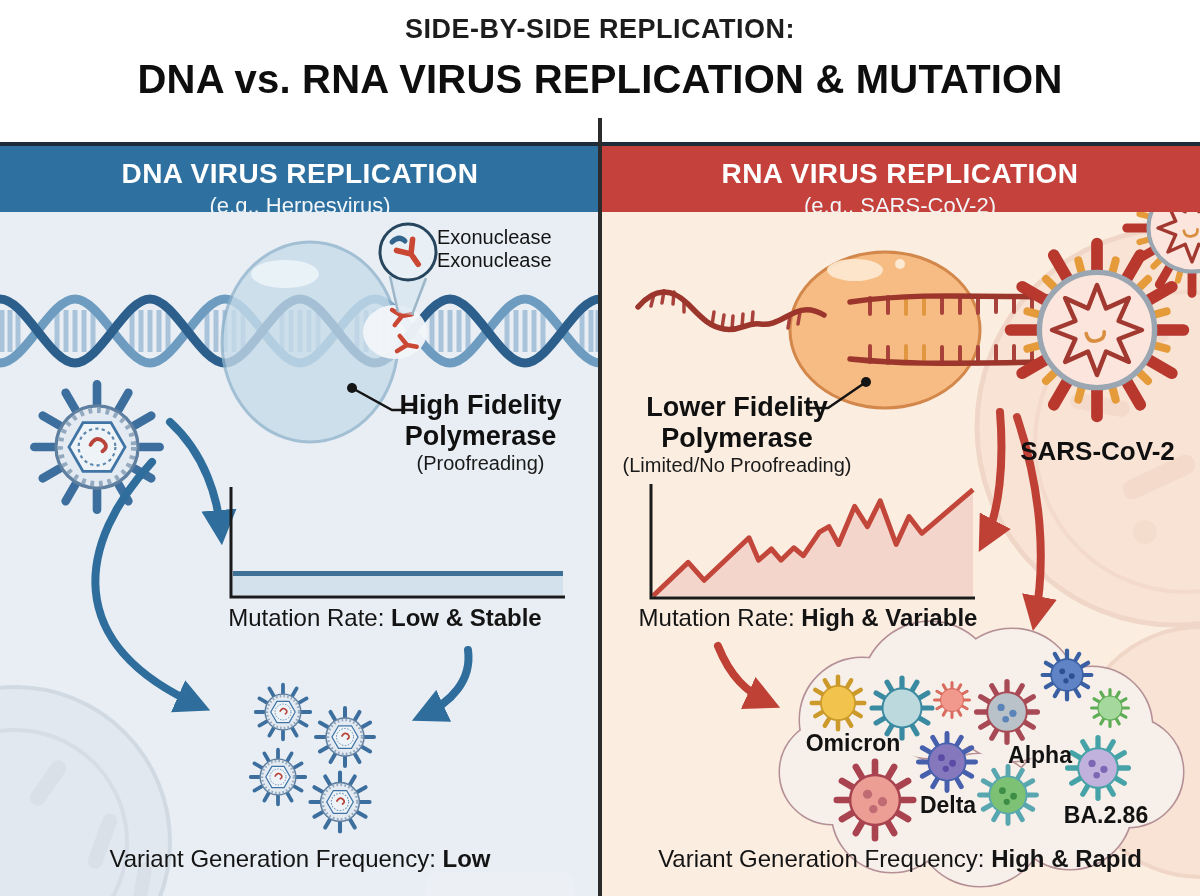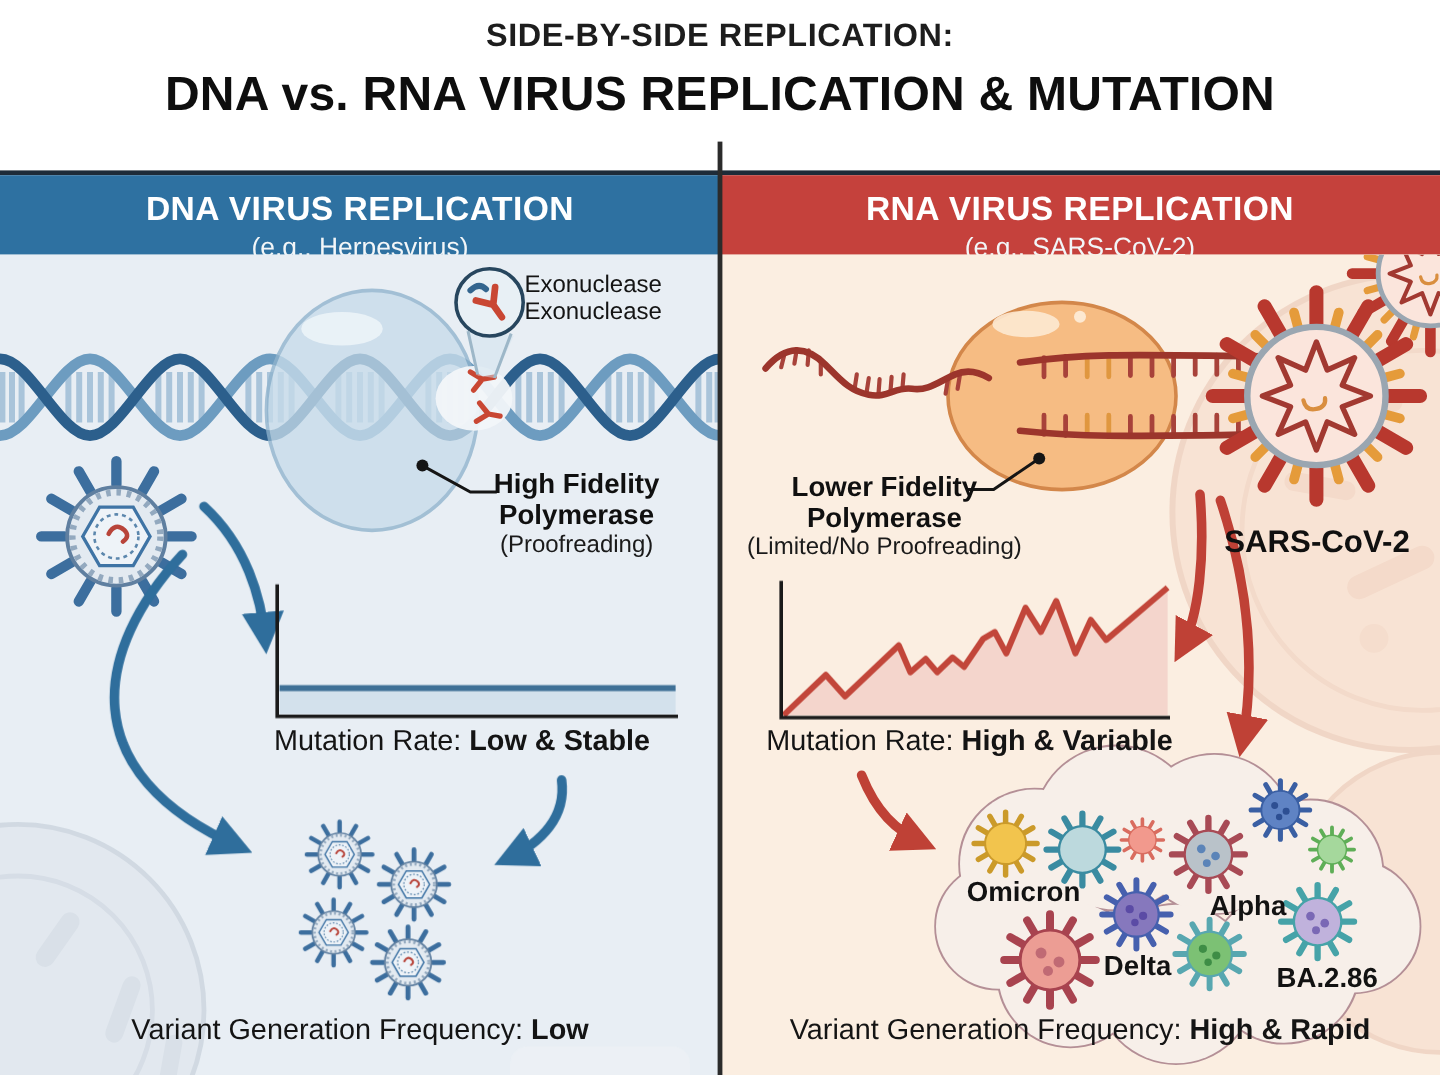--- a/index.html
+++ b/index.html
@@ -19,21 +19,21 @@
   .panels{position:absolute;left:0;top:212px;width:1200px;height:684px;display:flex;}
   .panel{position:relative;width:600px;height:684px;overflow:hidden;}
   .panel.left{background:#e8eef4;}
   .panel.right{background:#fbeee1;}
   .divider{position:absolute;left:598px;top:118px;width:4px;height:778px;background:#2b2b2b;z-index:30;}
   .deco{position:absolute;left:0;top:0;width:600px;height:684px;}
   
   .txt{position:absolute;z-index:20;}
   .callout-text{left:437px;top:14px;width:160px;font-size:20px;line-height:1.16;color:#141414;}
   .poly-label{text-align:center;}
-  .poly-label .bold{font-size:23px;font-weight:700;line-height:1.13;color:#101010;}
+  .poly-label .bold{font-size:27px;font-weight:700;line-height:1.13;color:#101010;}
   .poly-label .note{font-size:20px;margin-top:1px;color:#1a1a1a;}
   .hf-label{left:388px;top:178px;width:185px;}
   .lf-label{left:12px;top:180px;width:250px;}
   .mut-line{font-size:24px;text-align:center;color:#141414;}
   .mut-left{left:200px;top:392px;width:370px;}
   .mut-right{left:28px;top:392px;width:360px;}
   .mut-line b{font-weight:700;}
   .freq-line{left:0;top:633px;width:600px;font-size:24px;text-align:center;color:#141414;}
   .freq-line b{font-weight:700;}
   .sars-label{left:395px;top:224px;width:205px;text-align:center;font-size:26px;font-weight:700;color:#101010;}

